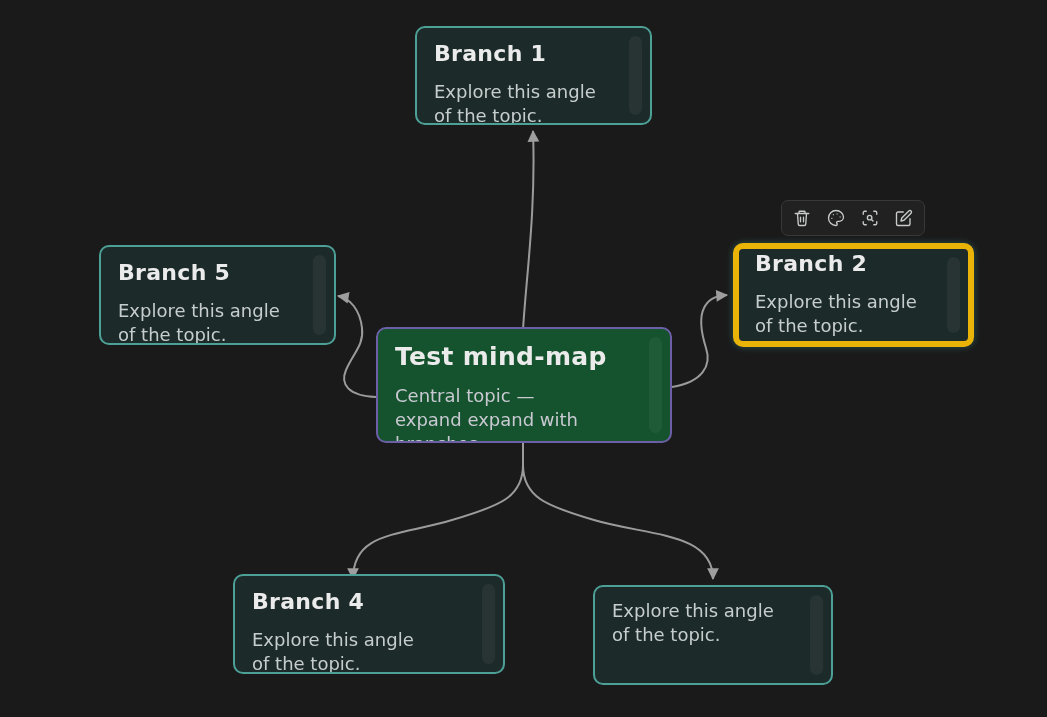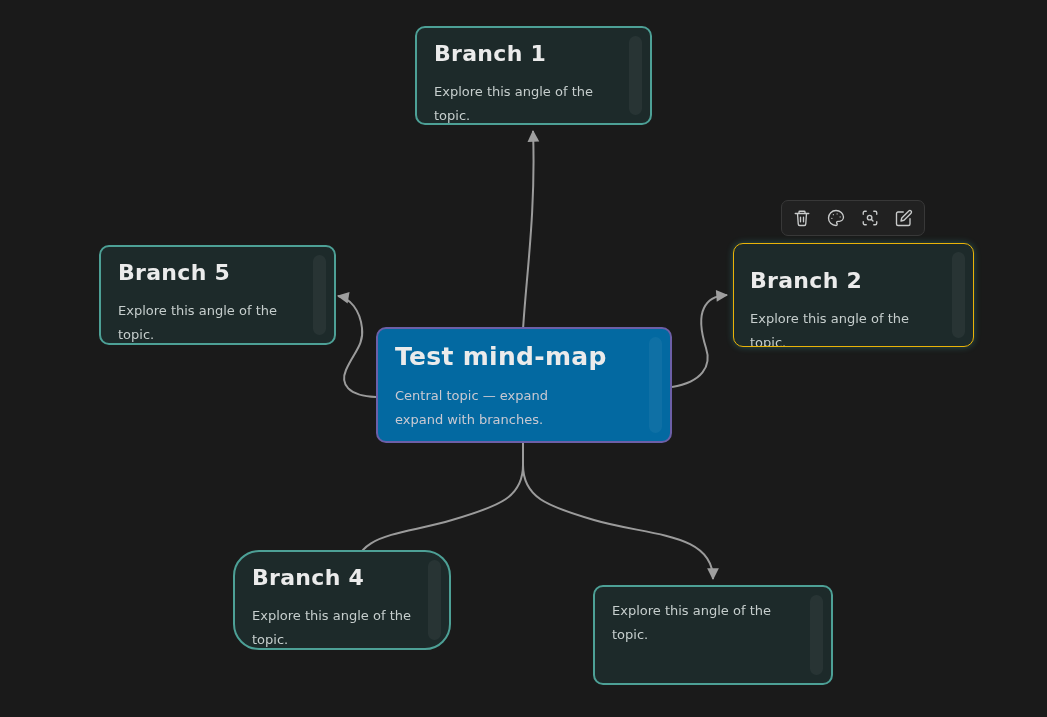--- a/index.html
+++ b/index.html
@@ -9,46 +9,46 @@
     font-family:"DejaVu Sans","Liberation Sans",sans-serif;
   }
   .connectors { position:absolute; left:0; top:0; width:1047px; height:717px; }
 
   .node {
     position:absolute; box-sizing:border-box;
     border-radius:10px; padding:12px 17px; overflow:hidden;
   }
   .branch { background:#1d2a2a; border:2px solid #4da096; }
   .branch.selected {
-    border:1px solid #eab308; padding:23px 16px;
+    border:6px solid #eab308; padding:1px 16px;
     box-shadow:0 0 7px rgba(78,217,202,0.30);
   }
-  .central { background:#0369a1; border:2px solid #6c5fa7; }
+  .central { background:#14532d; border:2px solid #6c5fa7; }
 
   .node-title {
     font-weight:bold; font-size:22px; line-height:28px;
     color:#ebebeb; letter-spacing:0.3px; margin:0 0 12px 0;
   }
   .central .node-title { font-size:25px; line-height:32px; margin-bottom:11px; }
 
   .node-body {
-    font-size:13px; line-height:24px; color:#c6cecd; max-width:180px;
+    font-size:18px; line-height:24px; color:#c6cecd; max-width:180px;
   }
   .central .node-body { max-width:200px; color:#c9c9d2; }
 
   .scroll-strip {
     position:absolute; top:8px; bottom:8px; right:8px; width:13px;
     border-radius:7px; background:rgba(255,255,255,0.05);
   }
 
   
   #node-branch-1 { left:415px; top:26px;  width:237px; height:99px;  }
   #node-branch-2 { left:733px; top:243px; width:241px; height:104px; }
   #node-branch-3 { left:593px; top:585px; width:240px; height:100px; }
-  #node-branch-4 { left:233px; top:550px; width:218px; height:100px;border-radius:26px; }
+  #node-branch-4 { left:233px; top:574px; width:272px; height:100px; }
   #node-branch-5 { left:99px;  top:245px; width:237px; height:100px; }
   #node-central  { left:376px; top:327px; width:296px; height:116px; }
 
   
   .toolbar {
     position:absolute; left:781px; top:200px; width:144px; height:36px;
     box-sizing:border-box; background:#212121; border:1px solid #383838;
     border-radius:7px; display:flex; align-items:center;
     justify-content:space-around; padding:0 3px;
   }

